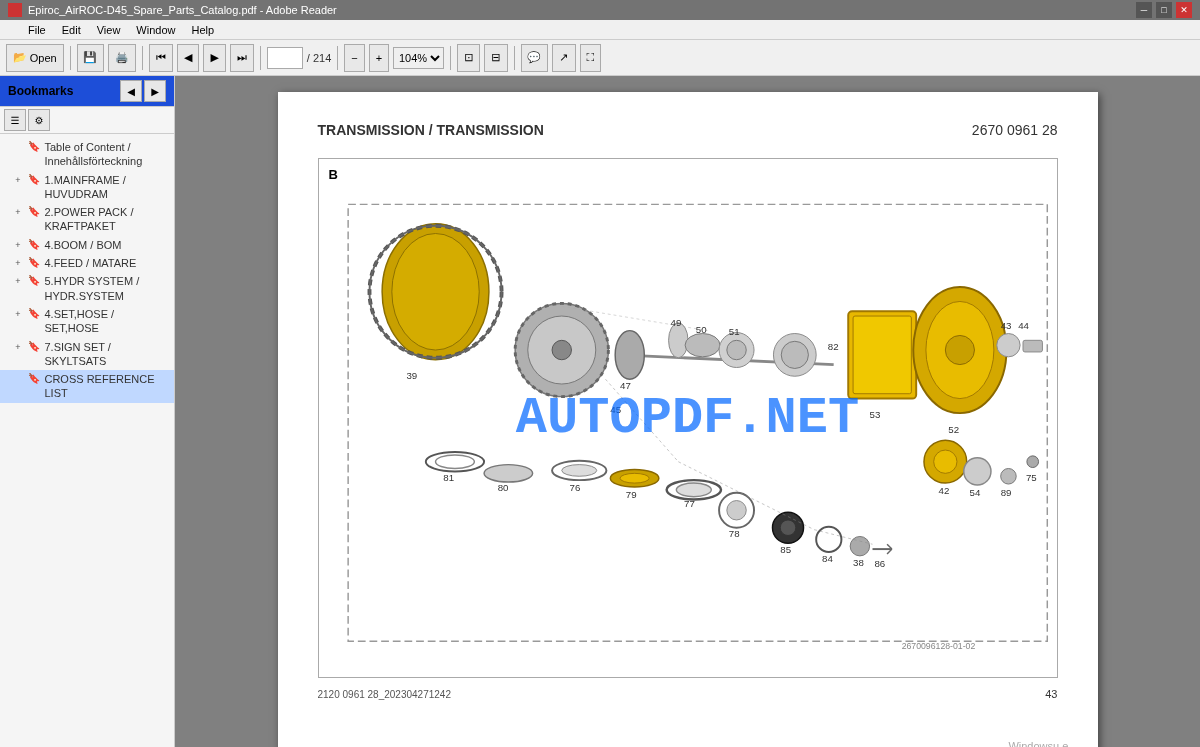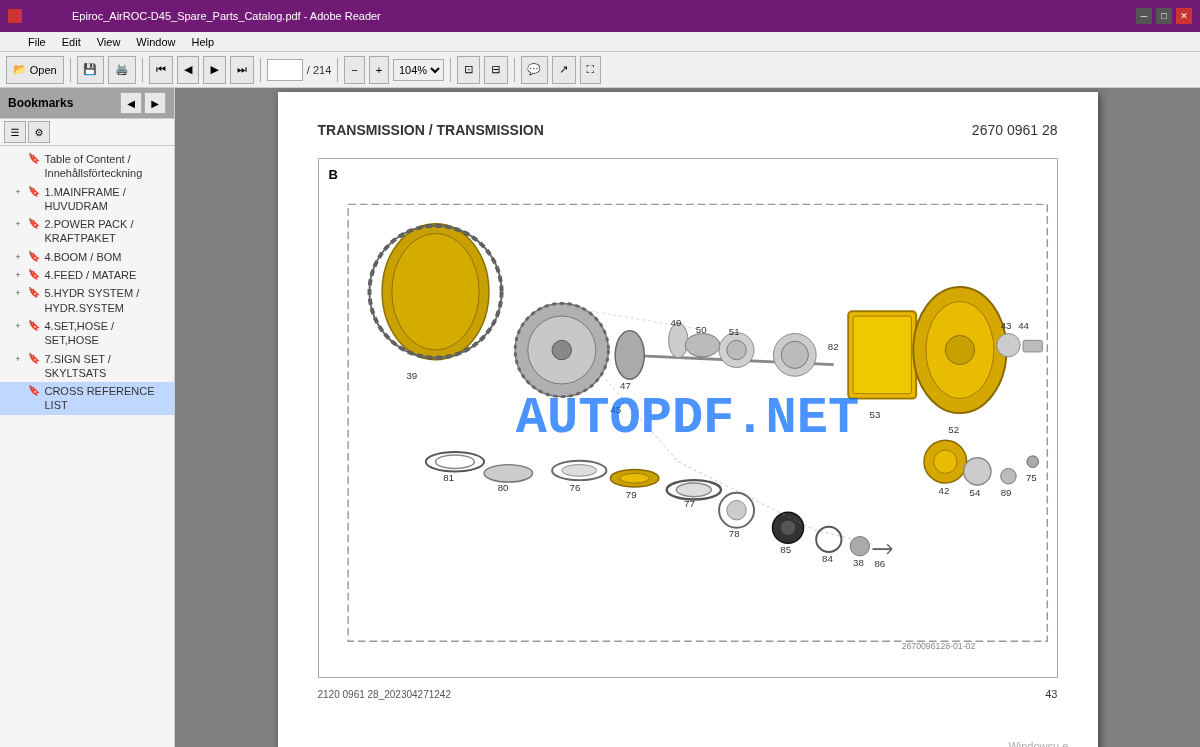--- a/index.html
+++ b/index.html
@@ -1,27 +1,26 @@
 <!DOCTYPE html>
 <html><head>
   <meta charset="utf-8">
   <style>
     * { margin: 0; padding: 0; box-sizing: border-box; }
     body { width: 1200px; height: 747px; overflow: hidden; font-family: Arial, sans-serif; font-size: 12px; background: #f0f0f0; }
 
     
     .title-bar {
-      background: #701a75;
+      background: #737373;
       color: white;
-      height: 32px;
+      height: 20px;
       display: flex;
       align-items: center;
       padding: 0 8px;
       font-size: 11px;
-      gap: 44px;
     }
     .title-bar-icon {
       width: 14px; height: 14px;
       background: #cc3333;
       margin-right: 6px;
       display: inline-block;
     }
     .title-bar-controls {
       margin-left: auto;
       display: flex;
@@ -102,21 +101,21 @@
 
     
     .sidebar {
       width: 175px;
       background: #f5f5f5;
       border-right: 1px solid #ccc;
       display: flex;
       flex-direction: column;
     }
     .sidebar-header {
-      background: #a3a3a3;
+      background: #1d4ed8;
       border-bottom: 1px solid #ccc;
       padding: 4px 8px;
       font-size: 12px;
       font-weight: bold;
       display: flex;
       align-items: center;
       justify-content: space-between;
     }
     .sidebar-toolbar {
       display: flex;
@@ -166,21 +165,21 @@
     }
 
     
     .content-area {
       flex: 1;
       background: #808080;
       display: flex;
       justify-content: center;
       align-items: flex-start;
       overflow: auto;
-      padding: 4px;
+      padding: 16px;
     }
 
     
     .pdf-page {
       background: white;
       width: 820px;
       min-height: 680px;
       box-shadow: 2px 2px 8px rgba(0,0,0,0.5);
       padding: 30px 40px;
       position: relative;

